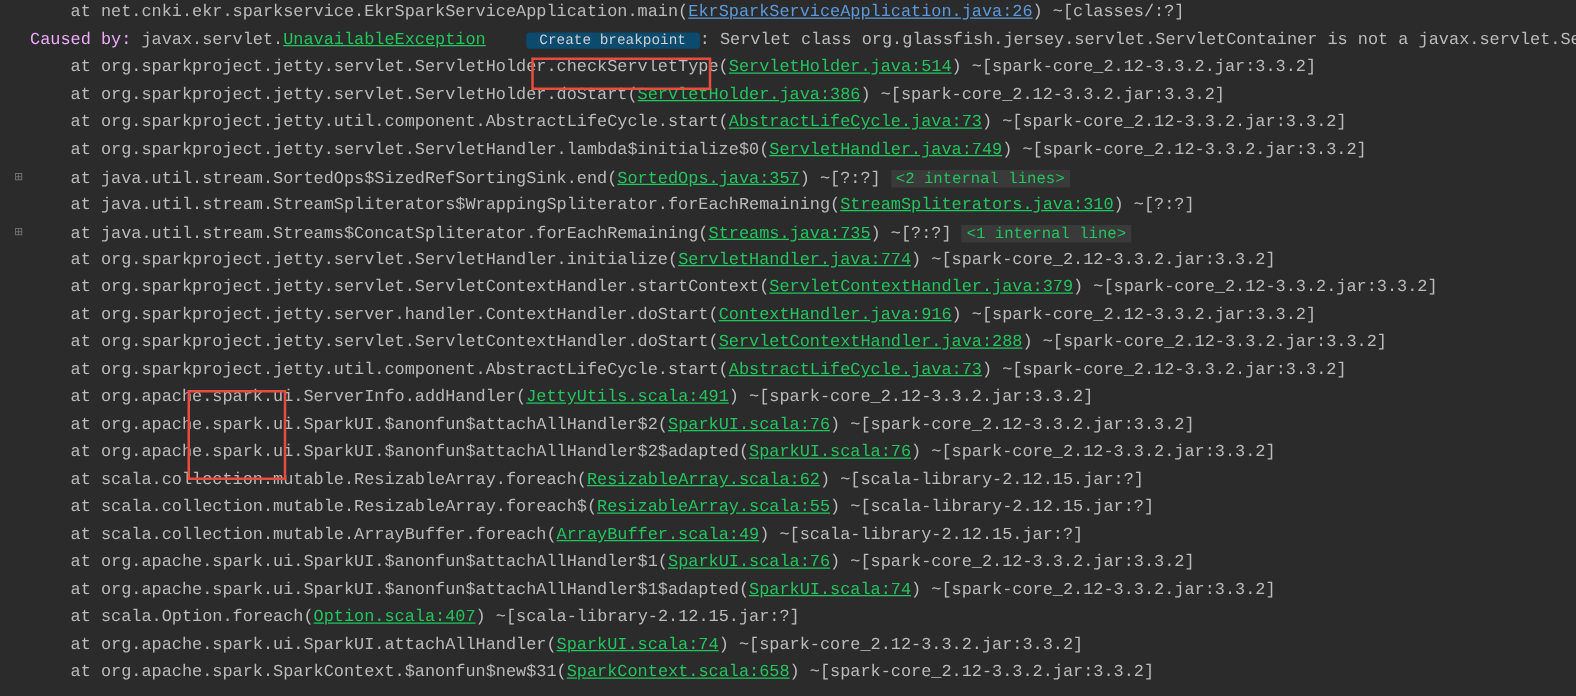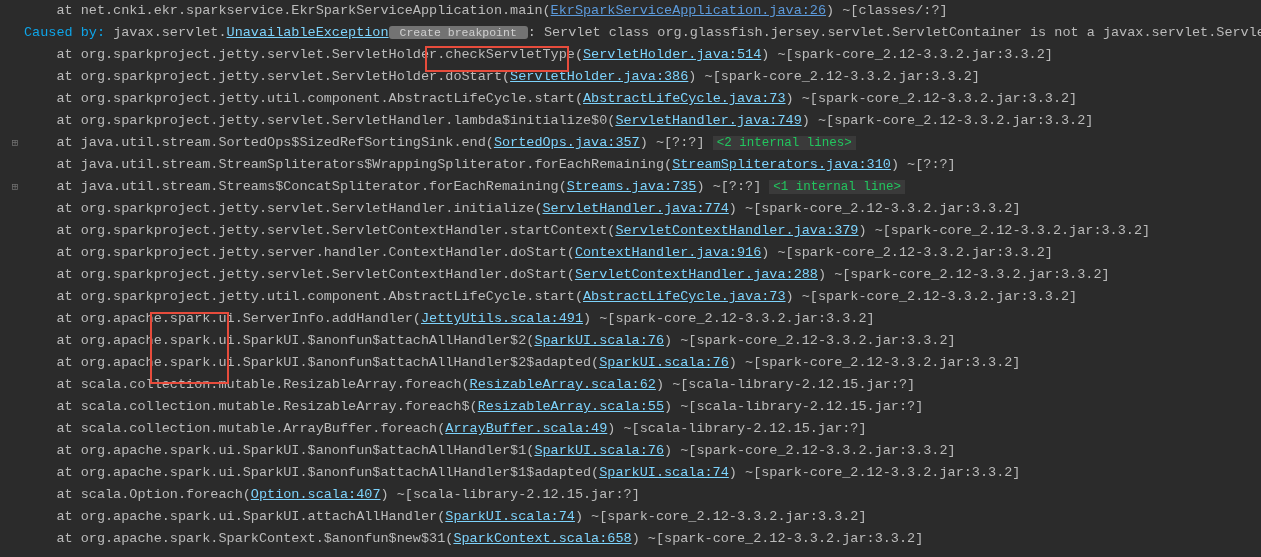--- a/index.html
+++ b/index.html
@@ -32,44 +32,45 @@
     font-size: 11px;
     text-align: center;
     cursor: pointer;
   }
   .link {
     color: #5c9adb;
     text-decoration: underline;
     cursor: pointer;
   }
   .plain { color: #bbbbbb; }
-  .dim { color: #7dd3fc; text-decoration: underline; cursor: pointer;}
+  .dim { color: #22c55e; text-decoration: underline; cursor: pointer;}
   .breakpoint {
-    background: #737373;
+    background: #0c4a6e;
     color: #cfcfcf;
     padding: 0 4px;
     border-radius: 3px;
     font-size: 11.5px;
     cursor: pointer;
     text-decoration: none;
+    margin-left: 32px;
   }
   .tag {
     background: #3a3a3a;
     color: #22c55e;
     padding: 0 4px;
     font-size: 12.5px;
     cursor: pointer;
   }
   .highlight-red {
     position: absolute;
     border: 2px solid #e74c3c;
     pointer-events: none;
     z-index: 10;
   }
-  .caused { color: #0ea5e9; }
+  .caused { color: #f0abfc; }
 </style>
 </head>
 <body>
 
 <div class="trace" id="trace"><div class="line"><span>    </span><span class="plain">at </span><span class="plain">net.cnki.ekr.sparkservice.EkrSparkServiceApplication.main(</span><span class="link">EkrSparkServiceApplication.java:26</span><span class="plain">) ~[classes/:?]</span></div><div class="line"><span class="caused">Caused by: </span><span class="plain">javax.servlet.</span><span class="dim">UnavailableException</span><span class="breakpoint"> Create breakpoint </span><span class="plain">: </span><span class="plain">Servlet class org.glassfish.jersey.servlet.ServletContainer is not a javax.servlet.Servlet</span></div><div class="line"><span>    </span><span class="plain">at </span><span class="plain">org.sparkproject.jetty.servlet.ServletHolder.checkServletType(</span><span class="dim">ServletHolder.java:514</span><span class="plain">) ~[spark-core_2.12-3.3.2.jar:3.3.2]</span></div><div class="line"><span>    </span><span class="plain">at </span><span class="plain">org.sparkproject.jetty.servlet.ServletHolder.doStart(</span><span class="dim">ServletHolder.java:386</span><span class="plain">) ~[spark-core_2.12-3.3.2.jar:3.3.2]</span></div><div class="line"><span>    </span><span class="plain">at </span><span class="plain">org.sparkproject.jetty.util.component.AbstractLifeCycle.start(</span><span class="dim">AbstractLifeCycle.java:73</span><span class="plain">) ~[spark-core_2.12-3.3.2.jar:3.3.2]</span></div><div class="line"><span>    </span><span class="plain">at </span><span class="plain">org.sparkproject.jetty.servlet.ServletHandler.lambda$initialize$0(</span><span class="dim">ServletHandler.java:749</span><span class="plain">) ~[spark-core_2.12-3.3.2.jar:3.3.2]</span></div><div class="line"><span class="gutter">⊞</span><span>    </span><span class="plain">at </span><span class="plain">java.util.stream.SortedOps$SizedRefSortingSink.end(</span><span class="dim">SortedOps.java:357</span><span class="plain">) ~[?:?] </span><span class="tag">&lt;2 internal lines&gt;</span></div><div class="line"><span>    </span><span class="plain">at </span><span class="plain">java.util.stream.StreamSpliterators$WrappingSpliterator.forEachRemaining(</span><span class="dim">StreamSpliterators.java:310</span><span class="plain">) ~[?:?]</span></div><div class="line"><span class="gutter">⊞</span><span>    </span><span class="plain">at </span><span class="plain">java.util.stream.Streams$ConcatSpliterator.forEachRemaining(</span><span class="dim">Streams.java:735</span><span class="plain">) ~[?:?] </span><span class="tag">&lt;1 internal line&gt;</span></div><div class="line"><span>    </span><span class="plain">at </span><span class="plain">org.sparkproject.jetty.servlet.ServletHandler.initialize(</span><span class="dim">ServletHandler.java:774</span><span class="plain">) ~[spark-core_2.12-3.3.2.jar:3.3.2]</span></div><div class="line"><span>    </span><span class="plain">at </span><span class="plain">org.sparkproject.jetty.servlet.ServletContextHandler.startContext(</span><span class="dim">ServletContextHandler.java:379</span><span class="plain">) ~[spark-core_2.12-3.3.2.jar:3.3.2]</span></div><div class="line"><span>    </span><span class="plain">at </span><span class="plain">org.sparkproject.jetty.server.handler.ContextHandler.doStart(</span><span class="dim">ContextHandler.java:916</span><span class="plain">) ~[spark-core_2.12-3.3.2.jar:3.3.2]</span></div><div class="line"><span>    </span><span class="plain">at </span><span class="plain">org.sparkproject.jetty.servlet.ServletContextHandler.doStart(</span><span class="dim">ServletContextHandler.java:288</span><span class="plain">) ~[spark-core_2.12-3.3.2.jar:3.3.2]</span></div><div class="line"><span>    </span><span class="plain">at </span><span class="plain">org.sparkproject.jetty.util.component.AbstractLifeCycle.start(</span><span class="dim">AbstractLifeCycle.java:73</span><span class="plain">) ~[spark-core_2.12-3.3.2.jar:3.3.2]</span></div><div class="line"><span>    </span><span class="plain">at </span><span class="plain">org.apache.spark.ui.ServerInfo.addHandler(</span><span class="dim">JettyUtils.scala:491</span><span class="plain">) ~[spark-core_2.12-3.3.2.jar:3.3.2]</span></div><div class="line"><span>    </span><span class="plain">at </span><span class="plain">org.apache.spark.ui.SparkUI.$anonfun$attachAllHandler$2(</span><span class="dim">SparkUI.scala:76</span><span class="plain">) ~[spark-core_2.12-3.3.2.jar:3.3.2]</span></div><div class="line"><span>    </span><span class="plain">at </span><span class="plain">org.apache.spark.ui.SparkUI.$anonfun$attachAllHandler$2$adapted(</span><span class="dim">SparkUI.scala:76</span><span class="plain">) ~[spark-core_2.12-3.3.2.jar:3.3.2]</span></div><div class="line"><span>    </span><span class="plain">at </span><span class="plain">scala.collection.mutable.ResizableArray.foreach(</span><span class="dim">ResizableArray.scala:62</span><span class="plain">) ~[scala-library-2.12.15.jar:?]</span></div><div class="line"><span>    </span><span class="plain">at </span><span class="plain">scala.collection.mutable.ResizableArray.foreach$(</span><span class="dim">ResizableArray.scala:55</span><span class="plain">) ~[scala-library-2.12.15.jar:?]</span></div><div class="line"><span>    </span><span class="plain">at </span><span class="plain">scala.collection.mutable.ArrayBuffer.foreach(</span><span class="dim">ArrayBuffer.scala:49</span><span class="plain">) ~[scala-library-2.12.15.jar:?]</span></div><div class="line"><span>    </span><span class="plain">at </span><span class="plain">org.apache.spark.ui.SparkUI.$anonfun$attachAllHandler$1(</span><span class="dim">SparkUI.scala:76</span><span class="plain">) ~[spark-core_2.12-3.3.2.jar:3.3.2]</span></div><div class="line"><span>    </span><span class="plain">at </span><span class="plain">org.apache.spark.ui.SparkUI.$anonfun$attachAllHandler$1$adapted(</span><span class="dim">SparkUI.scala:74</span><span class="plain">) ~[spark-core_2.12-3.3.2.jar:3.3.2]</span></div><div class="line"><span>    </span><span class="plain">at </span><span class="plain">scala.Option.foreach(</span><span class="dim">Option.scala:407</span><span class="plain">) ~[scala-library-2.12.15.jar:?]</span></div><div class="line"><span>    </span><span class="plain">at </span><span class="plain">org.apache.spark.ui.SparkUI.attachAllHandler(</span><span class="dim">SparkUI.scala:74</span><span class="plain">) ~[spark-core_2.12-3.3.2.jar:3.3.2]</span></div><div class="line"><span>    </span><span class="plain">at </span><span class="plain">org.apache.spark.SparkContext.$anonfun$new$31(</span><span class="dim">SparkContext.scala:658</span><span class="plain">) ~[spark-core_2.12-3.3.2.jar:3.3.2]</span></div></div>
 
 <div class="highlight-red" id="hl1" style="top: 46px; left: 425px; width: 140px; height: 22px;"></div>
 <div class="highlight-red" id="hl2" style="top: 312px; left: 150px; width: 75px; height: 68px;"></div>
 
 </body></html>

